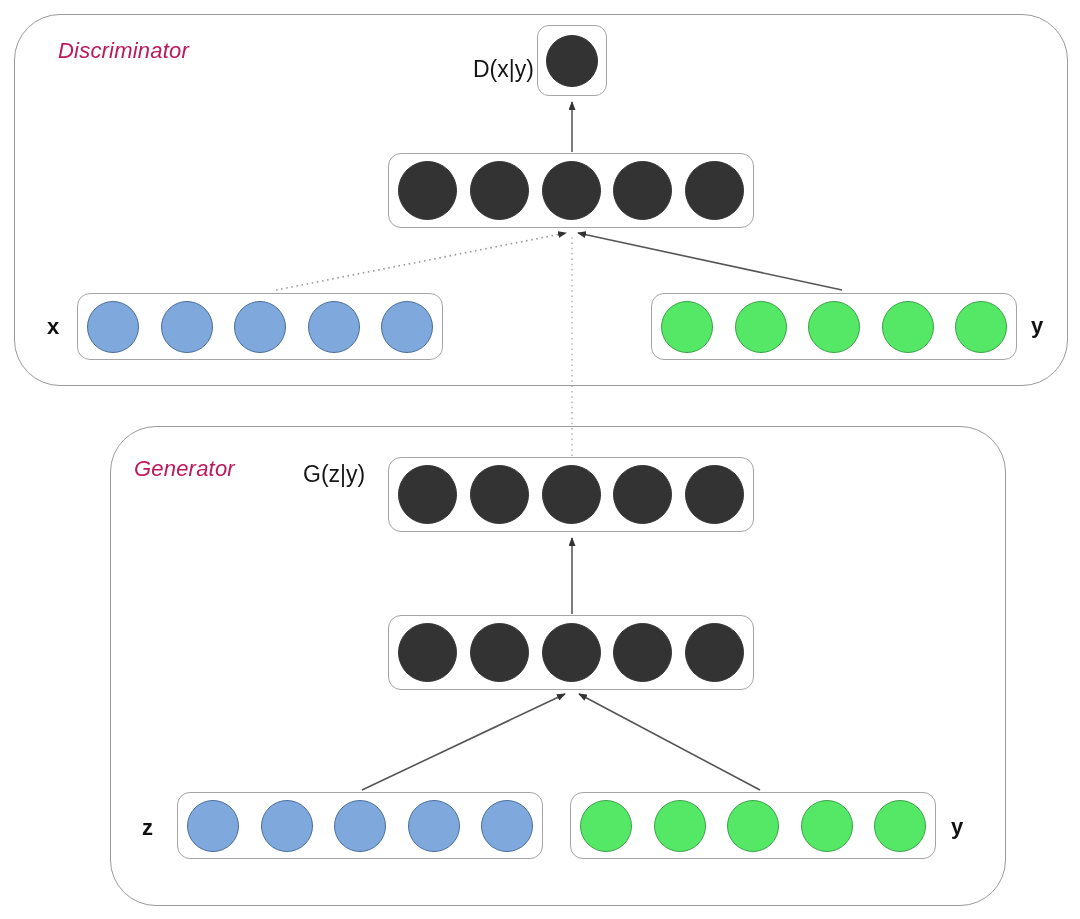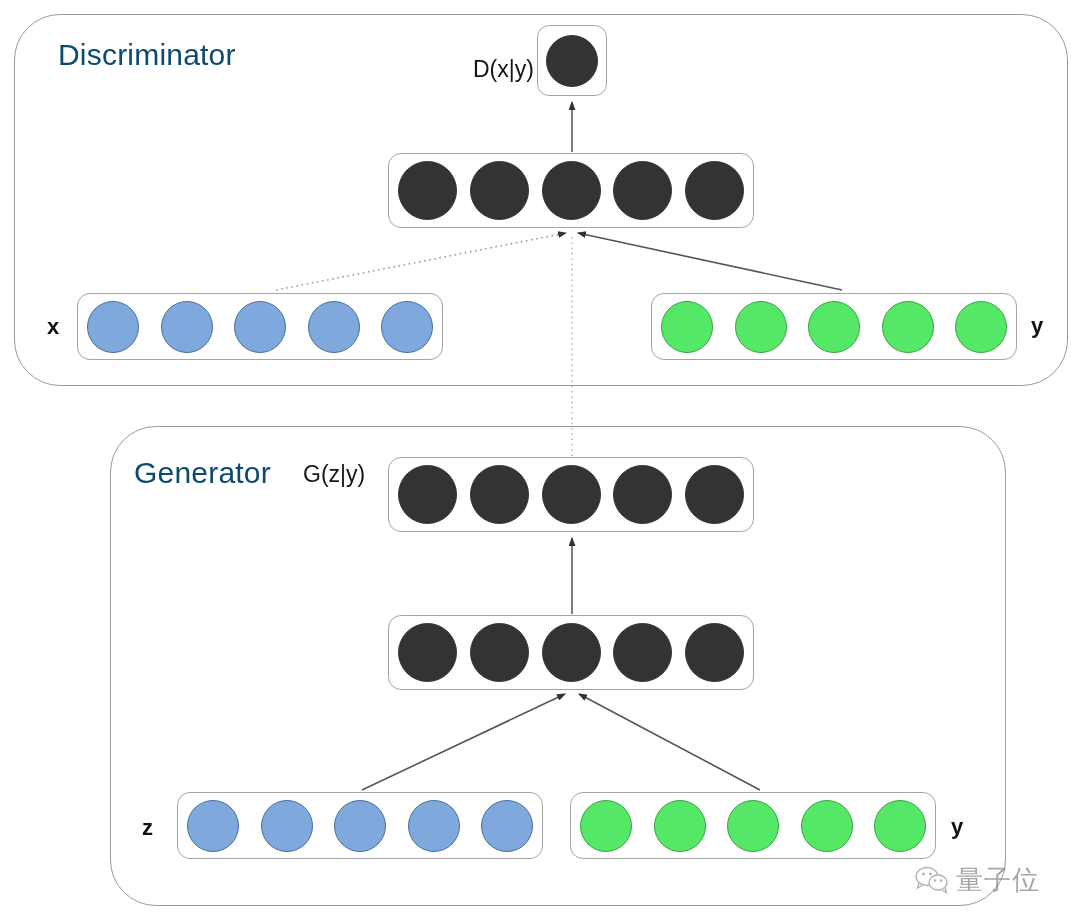--- a/index.html
+++ b/index.html
@@ -34,24 +34,25 @@
     height: 372px;
   }
   #generator-panel {
     left: 110px;
     top: 426px;
     width: 896px;
     height: 480px;
   }
   .panel-title {
     position: absolute;
-    font-size: 30px;
-    color: #0c4a6e;
+    font-size: 22px;
+    color: #be185d;
     letter-spacing: 0.2px;
     white-space: nowrap;
+    font-style: italic;
   }
   #discriminator-title { left: 58px;  top: 38px; }
   #generator-title     { left: 134px; top: 456px; text-align: center; }
 
   
   .layer-box {
     position: absolute;
     border: 1.3px solid #a5a5a5;
     border-radius: 13px;
     background: #ffffff;
@@ -295,27 +296,14 @@
   <div class="layer-box" id="g-y-box">
     <span class="node green"></span>
     <span class="node green"></span>
     <span class="node green"></span>
     <span class="node green"></span>
     <span class="node green"></span>
   </div>
 
   <div class="var-label" id="label-y-g">y</div>
 
-  <div id="watermark">
-    <svg width="34" height="28" viewBox="0 0 34 28">
-      <ellipse cx="12" cy="10.5" rx="11" ry="9" fill="none" stroke="#808080" stroke-width="1.3"></ellipse>
-      <path d="M4 17 L2.5 22 L7.5 19" fill="none" stroke="#808080" stroke-width="1.3"></path>
-      <circle cx="8.5" cy="8" r="1.4" fill="#808080"></circle>
-      <circle cx="15.5" cy="8" r="1.4" fill="#808080"></circle>
-      <ellipse cx="23" cy="16.5" rx="9" ry="7.5" fill="#ffffff" stroke="#808080" stroke-width="1.3"></ellipse>
-      <path d="M30 22 L31.5 26.5 L27 24" fill="none" stroke="#808080" stroke-width="1.3"></path>
-      <circle cx="20" cy="14.5" r="1.2" fill="#808080"></circle>
-      <circle cx="26" cy="14.5" r="1.2" fill="#808080"></circle>
-    </svg>
-    <span class="wm-text">量子位</span>
-  </div>
 
 </div>
 
 </body></html>

